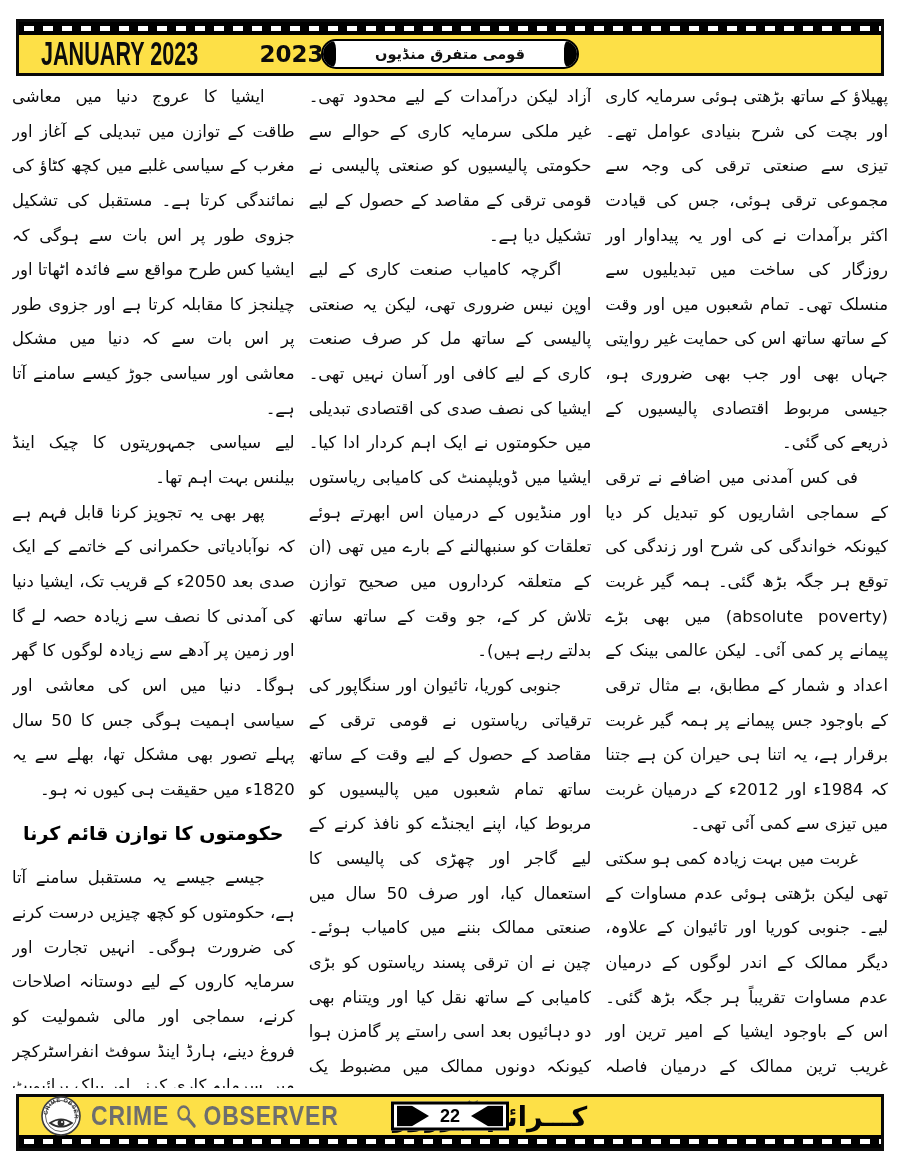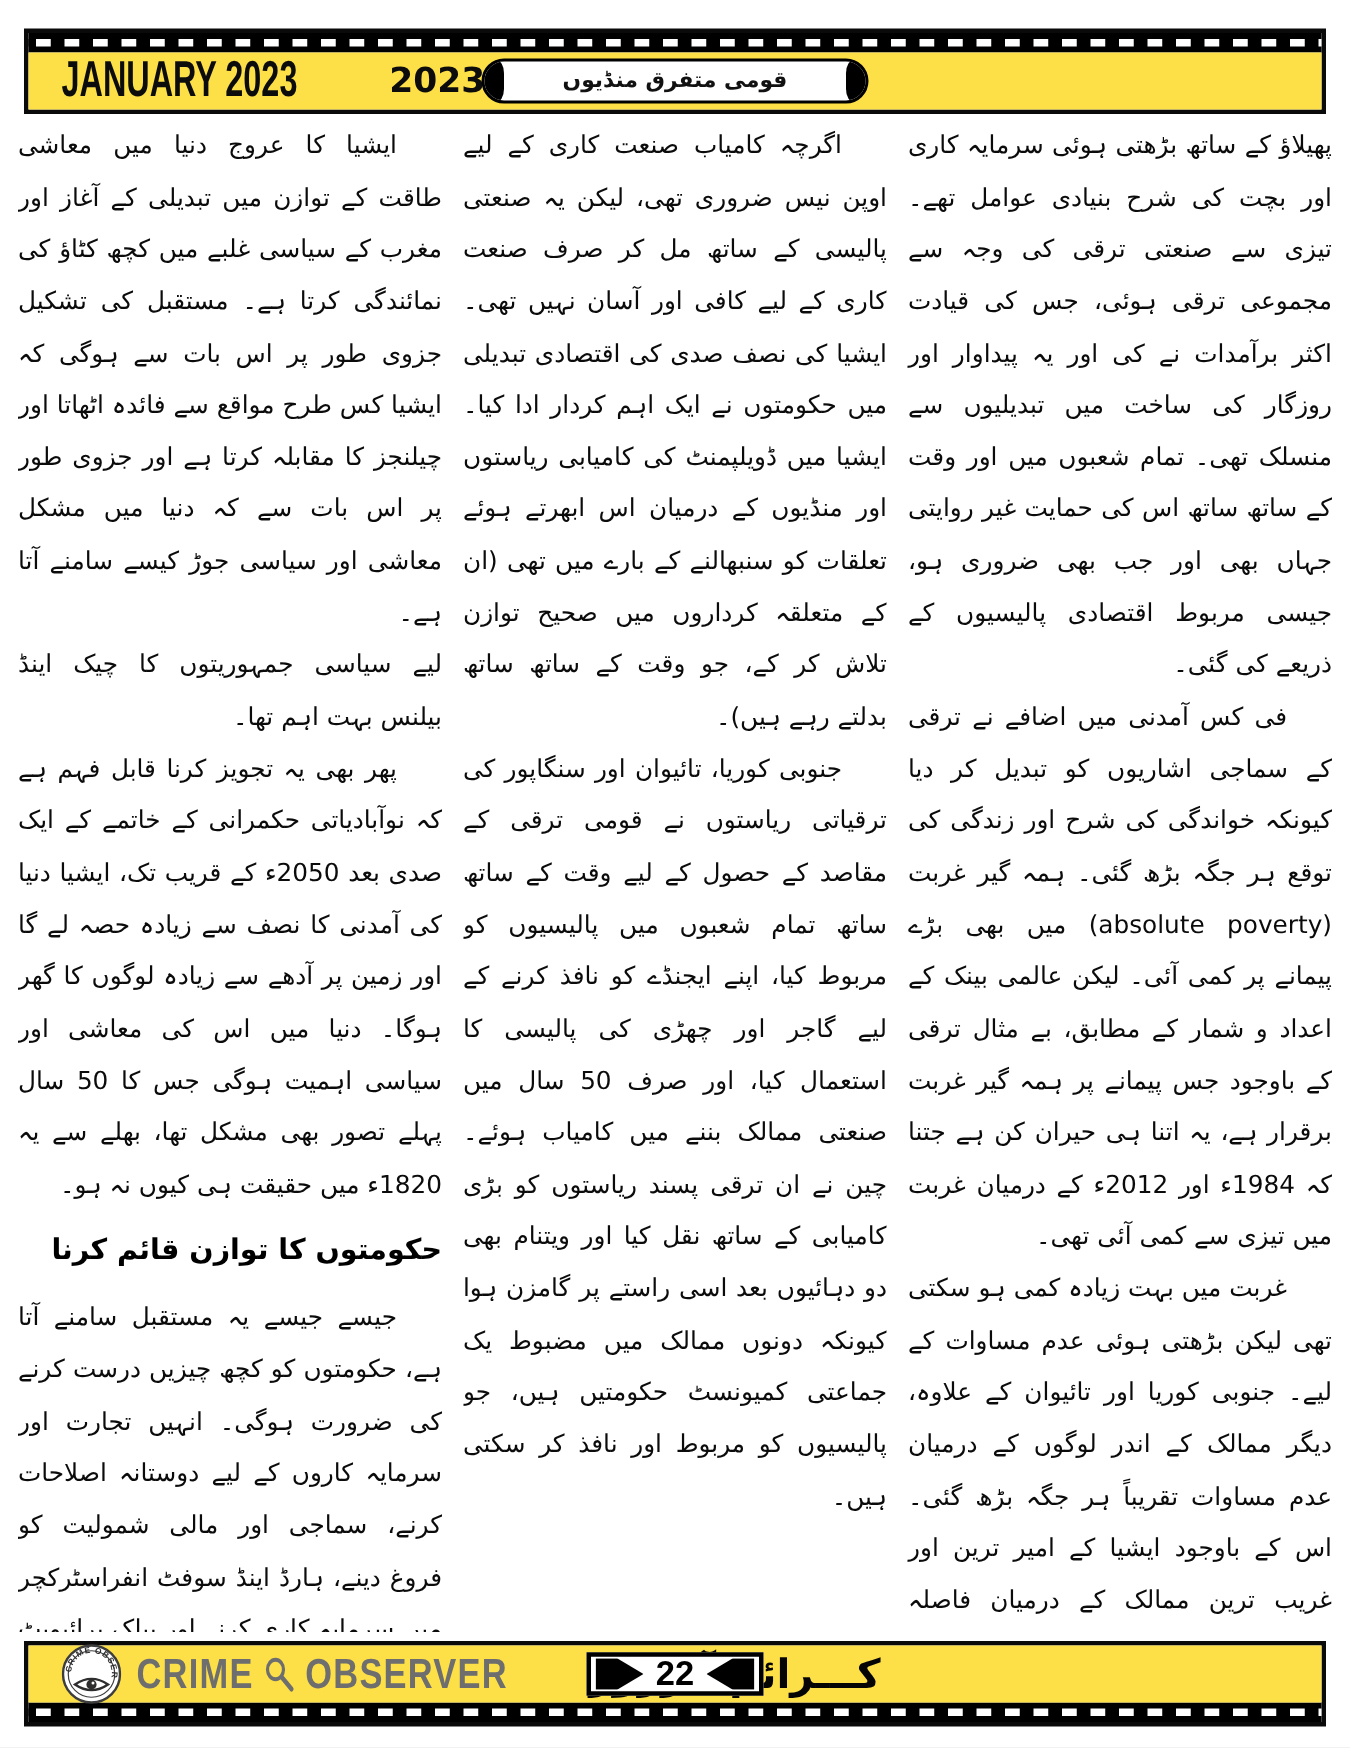--- a/index.html
+++ b/index.html
@@ -88,21 +88,21 @@
     direction: rtl;
     text-align: justify;
     font-size: 16.5px;
     line-height: 2.1;
     color: #0b0b0b;
     overflow: hidden;
   }
   .para { margin: 0; }
   .para.indent { text-indent: 30px; }
   .col-heading {
-    text-align: right;
+    text-align: center;
     font-weight: 700;
     font-size: 19px;
     margin: 7px 0;
     color: #000;
   }
 
   
   .brand-cluster { display: flex; align-items: center; gap: 10px; }
   .brand-badge { flex: 0 0 auto; }
   .wordmark {
@@ -125,21 +125,21 @@
     border: 3px solid #000;
     background: #fff;
     display: flex; align-items: center; justify-content: space-between;
     padding: 2px 3px;
   }
   .arrow { width: 32px; height: 21px; background: #000; }
   .arrow.right-point { clip-path: polygon(0 0, 45% 0, 100% 50%, 45% 100%, 0 100%); }
   .arrow.left-point  { clip-path: polygon(100% 0, 55% 0, 0 50%, 55% 100%, 100% 100%); }
   .page-number {
     font-family: "Liberation Sans", sans-serif;
-    font-weight: 700; font-size: 23px; color: #000;
+    font-weight: 700; font-size: 18px; color: #000;
   }
 
   .footer-brand-urdu {
     margin-inline-start: auto;
     direction: rtl;
     font-weight: 700;
     font-size: 27px;
     color: #050505;
     white-space: nowrap;
   }
@@ -165,20 +165,21 @@
   <div class="columns">
 
     <div class="col">
       <p class="para">پھیلاؤ کے ساتھ بڑھتی ہوئی سرمایہ کاری اور بچت کی شرح بنیادی عوامل تھے۔ تیزی سے صنعتی ترقی کی وجہ سے مجموعی ترقی ہوئی، جس کی قیادت اکثر برآمدات نے کی اور یہ پیداوار اور روزگار کی ساخت میں تبدیلیوں سے منسلک تھی۔ تمام شعبوں میں اور وقت کے ساتھ ساتھ اس کی حمایت غیر روایتی جہاں بھی اور جب بھی ضروری ہو، جیسی مربوط اقتصادی پالیسیوں کے ذریعے کی گئی۔</p>
       <p class="para indent">فی کس آمدنی میں اضافے نے ترقی کے سماجی اشاریوں کو تبدیل کر دیا کیونکہ خواندگی کی شرح اور زندگی کی توقع ہر جگہ بڑھ گئی۔ ہمہ گیر غربت (absolute poverty) میں بھی بڑے پیمانے پر کمی آئی۔ لیکن عالمی بینک کے اعداد و شمار کے مطابق، بے مثال ترقی کے باوجود جس پیمانے پر ہمہ گیر غربت برقرار ہے، یہ اتنا ہی حیران کن ہے جتنا کہ 1984ء اور 2012ء کے درمیان غربت میں تیزی سے کمی آئی تھی۔</p>
       <p class="para indent">غربت میں بہت زیادہ کمی ہو سکتی تھی لیکن بڑھتی ہوئی عدم مساوات کے لیے۔ جنوبی کوریا اور تائیوان کے علاوہ، دیگر ممالک کے اندر لوگوں کے درمیان عدم مساوات تقریباً ہر جگہ بڑھ گئی۔ اس کے باوجود ایشیا کے امیر ترین اور غریب ترین ممالک کے درمیان فاصلہ بدستور برقرار ہے اور ایشیا کے امیر ترین اور غریب ترین ملک میں فی کس جی ڈی پی کا تناسب 1970ء اور 2016ء میں 100:1 سے زیادہ تھا۔</p>
 
     </div>
 
     <div class="col">
+      <p class="para">آزاد لیکن درآمدات کے لیے محدود تھی۔ غیر ملکی سرمایہ کاری کے حوالے سے حکومتی پالیسیوں کو صنعتی پالیسی نے قومی ترقی کے مقاصد کے حصول کے لیے تشکیل دیا ہے۔</p>
       <p class="para indent">اگرچہ کامیاب صنعت کاری کے لیے اوپن نیس ضروری تھی، لیکن یہ صنعتی پالیسی کے ساتھ مل کر صرف صنعت کاری کے لیے کافی اور آسان نہیں تھی۔ ایشیا کی نصف صدی کی اقتصادی تبدیلی میں حکومتوں نے ایک اہم کردار ادا کیا۔ ایشیا میں ڈویلپمنٹ کی کامیابی ریاستوں اور منڈیوں کے درمیان اس ابھرتے ہوئے تعلقات کو سنبھالنے کے بارے میں تھی (ان کے متعلقہ کرداروں میں صحیح توازن تلاش کر کے، جو وقت کے ساتھ ساتھ بدلتے رہے ہیں)۔</p>
       <p class="para indent">جنوبی کوریا، تائیوان اور سنگاپور کی ترقیاتی ریاستوں نے قومی ترقی کے مقاصد کے حصول کے لیے وقت کے ساتھ ساتھ تمام شعبوں میں پالیسیوں کو مربوط کیا، اپنے ایجنڈے کو نافذ کرنے کے لیے گاجر اور چھڑی کی پالیسی کا استعمال کیا، اور صرف 50 سال میں صنعتی ممالک بننے میں کامیاب ہوئے۔ چین نے ان ترقی پسند ریاستوں کو بڑی کامیابی کے ساتھ نقل کیا اور ویتنام بھی دو دہائیوں بعد اسی راستے پر گامزن ہوا کیونکہ دونوں ممالک میں مضبوط یک جماعتی کمیونسٹ حکومتیں ہیں، جو پالیسیوں کو مربوط اور نافذ کر سکتی ہیں۔</p>
 
     </div>
 
     <div class="col">
       <p class="para indent">ایشیا کا عروج دنیا میں معاشی طاقت کے توازن میں تبدیلی کے آغاز اور مغرب کے سیاسی غلبے میں کچھ کٹاؤ کی نمائندگی کرتا ہے۔ مستقبل کی تشکیل جزوی طور پر اس بات سے ہوگی کہ ایشیا کس طرح مواقع سے فائدہ اٹھاتا اور چیلنجز کا مقابلہ کرتا ہے اور جزوی طور پر اس بات سے کہ دنیا میں مشکل معاشی اور سیاسی جوڑ کیسے سامنے آتا ہے۔</p>
       <p class="para">لیے سیاسی جمہوریتوں کا چیک اینڈ بیلنس بہت اہم تھا۔</p>
       <p class="para indent">پھر بھی یہ تجویز کرنا قابل فہم ہے کہ نوآبادیاتی حکمرانی کے خاتمے کے ایک صدی بعد 2050ء کے قریب تک، ایشیا دنیا کی آمدنی کا نصف سے زیادہ حصہ لے گا اور زمین پر آدھے سے زیادہ لوگوں کا گھر ہوگا۔ دنیا میں اس کی معاشی اور سیاسی اہمیت ہوگی جس کا 50 سال پہلے تصور بھی مشکل تھا، بھلے سے یہ 1820ء میں حقیقت ہی کیوں نہ ہو۔</p>
       <h3 class="col-heading">حکومتوں کا توازن قائم کرنا</h3>

